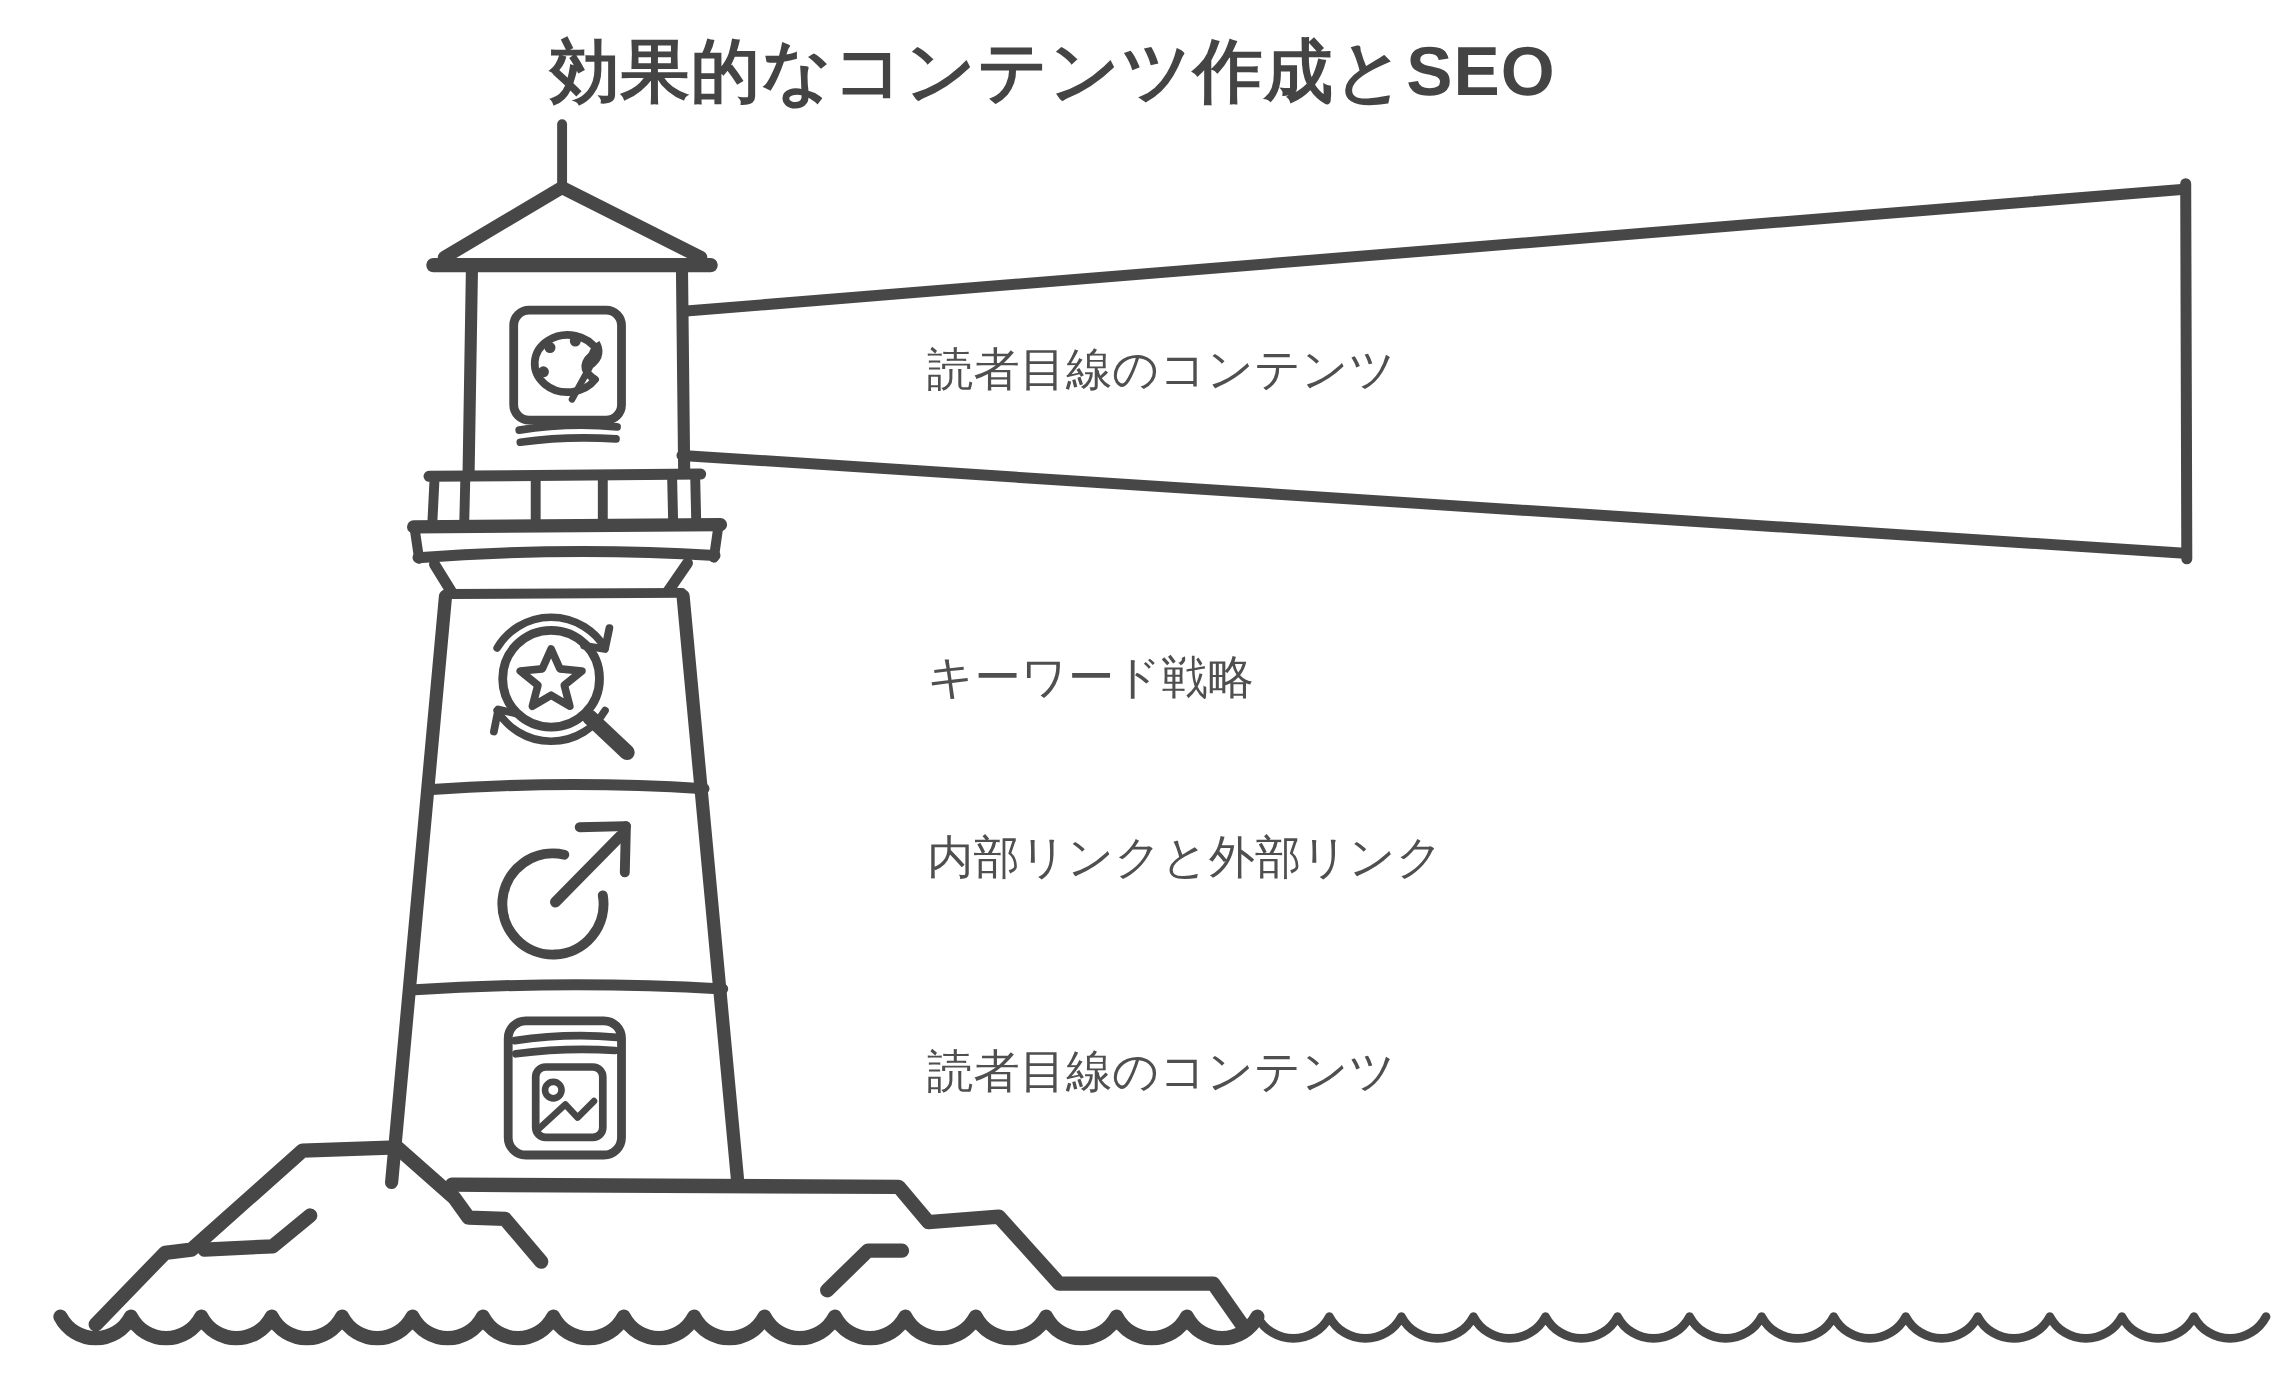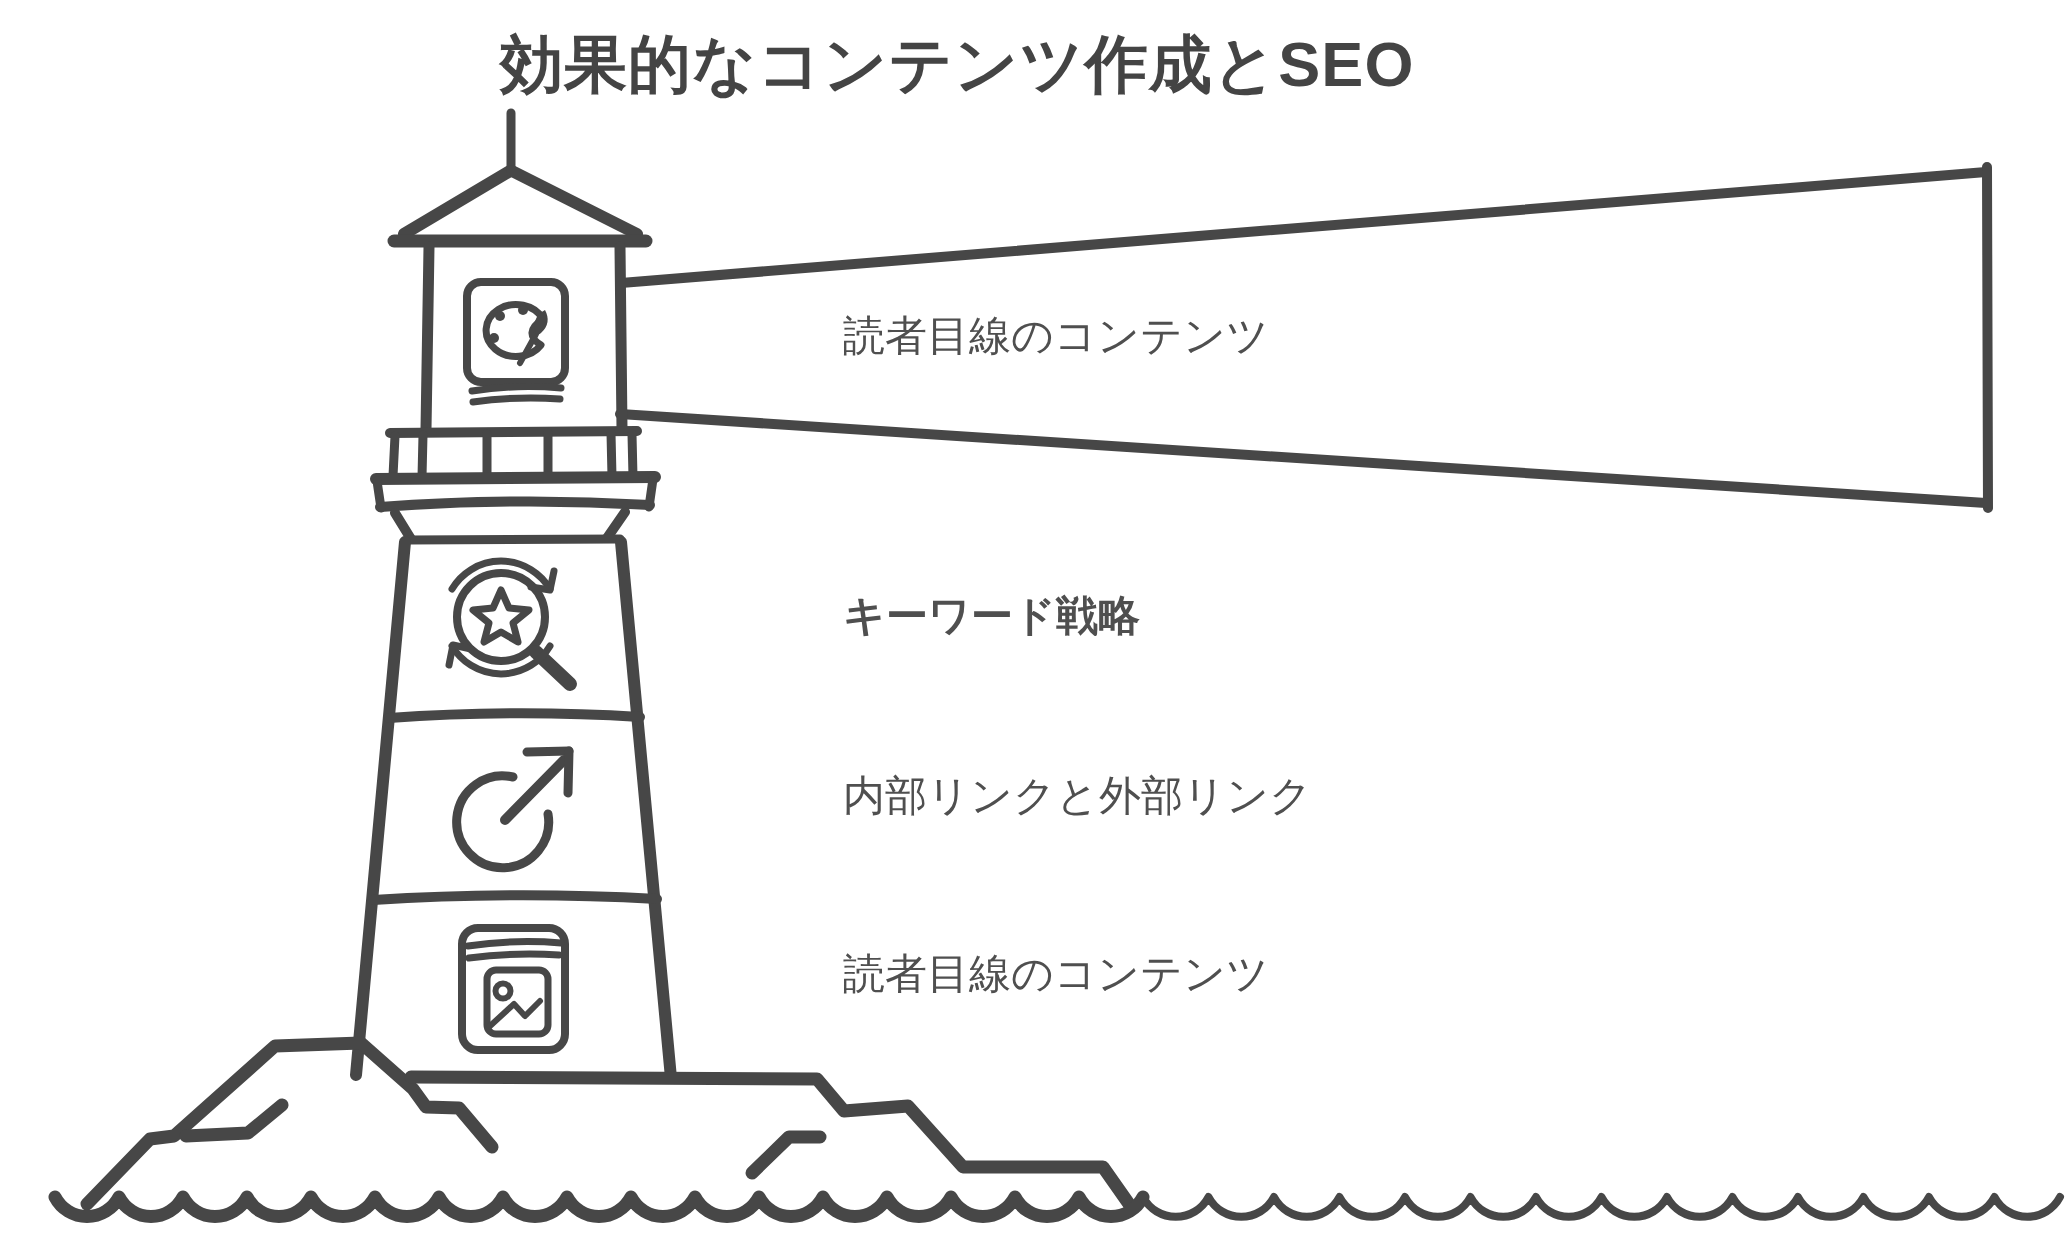--- a/index.html
+++ b/index.html
@@ -25,22 +25,22 @@
     position:absolute;left:500px;top:22px;width:1100px;
     font-size:63px;font-weight:bold;color:var(--title);
     letter-spacing:1px;white-space:nowrap;
   }
   .label{
     position:absolute;left:843px;
     font-size:42px;color:var(--label);
     white-space:nowrap;line-height:1.15;
   }
   .label-1{top:312px;}
-  .label-2{top:592px;font-weight:bold;}
-  .label-3{top:772px;}
+  .label-2{top:592px;}
+  .label-3{top:756px;}
   .label-4{top:950px;}
 </style>
 </head>
 <body>
 
 <div class="canvas">
 
   <svg width="2071" height="1249" viewBox="0 0 2071 1249">
 
     <g>

